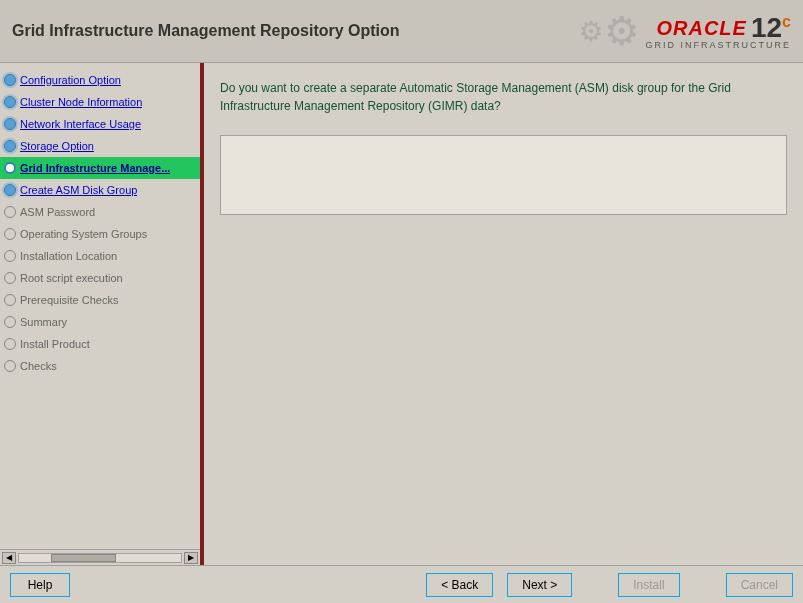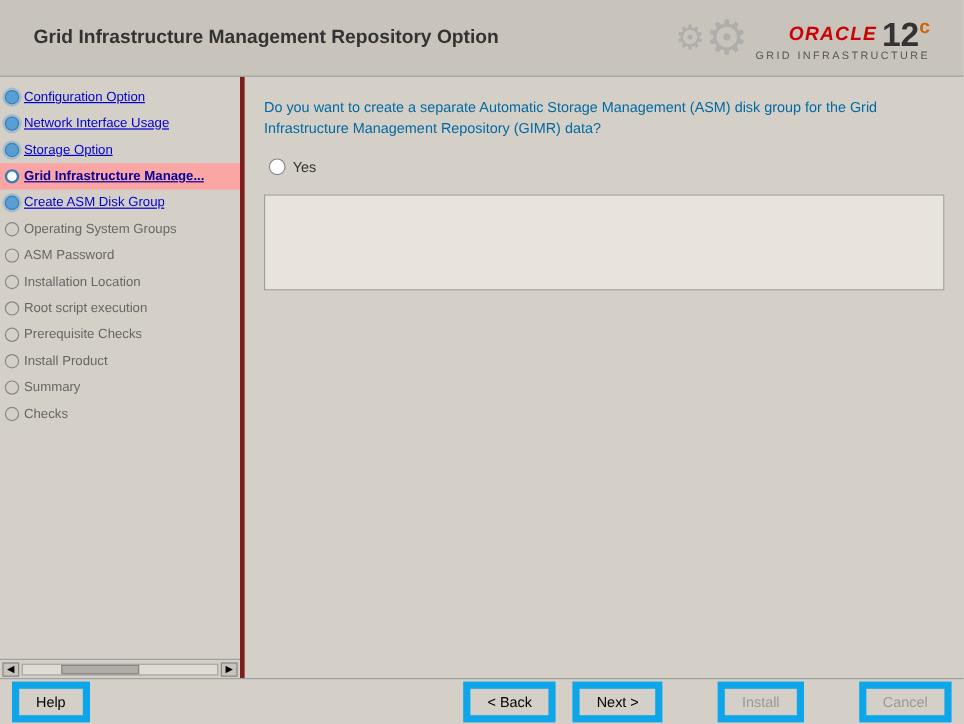--- a/index.html
+++ b/index.html
@@ -14,36 +14,36 @@
       flex-direction: column;
     }
 
     
     .header {
       background: #c8c4bc;
       border-bottom: 1px solid #a0a0a0;
       display: flex;
       align-items: center;
       justify-content: space-between;
-      padding: 8px 28px;
+      padding: 8px 12px;
       min-height: 60px;
     }
     .header-title {
       font-size: 16px;
       font-weight: bold;
       color: #333;
     }
     .oracle-logo {
       display: flex;
       align-items: center;
       gap: 6px;
     }
     .oracle-text {
       color: #cc0000;
-      font-size: 16px;
+      font-size: 20px;
       font-weight: bold;
       font-style: italic;
       letter-spacing: 1px;
     }
     .oracle-version {
       font-size: 28px;
       font-weight: bold;
       color: #333;
     }
     .oracle-version sup {
@@ -93,21 +93,21 @@
       padding: 6px 0;
     }
     .sidebar-item {
       display: flex;
       align-items: center;
       padding: 3px 6px 3px 4px;
       cursor: pointer;
       min-height: 22px;
     }
     .sidebar-item.active {
-      background: #fca5a5;
+      background: #22c55e;
     }
     .sidebar-item-dot {
       width: 12px;
       height: 12px;
       min-width: 12px;
       border-radius: 50%;
       border: 1px solid #888;
       background: #d4d0c8;
       margin-right: 4px;
       display: flex;
@@ -190,22 +190,22 @@
       padding: 16px;
       overflow: hidden;
     }
     .content-body {
       flex: 1;
       display: flex;
       flex-direction: column;
     }
     .content-question {
       font-size: 12px;
-      color: #0369a1;
-      margin-bottom: 16px;
+      color: #14532d;
+      margin-bottom: 4px;
       line-height: 1.5;
     }
     .radio-group {
       display: flex;
       flex-direction: column;
       gap: 8px;
       margin-left: 4px;
     }
     .radio-item {
       display: flex;
@@ -254,21 +254,21 @@
       display: flex;
       align-items: center;
       justify-content: space-between;
       padding: 6px 10px;
       height: 38px;
     }
     .footer-btn {
       padding: 4px 14px;
       font-size: 12px;
       background: #d4d0c8;
-      border: 6px solid #0ea5e9;
+      border: 1px solid #0ea5e9;
       cursor: pointer;
       min-width: 60px;
     }
     .footer-btn.disabled {
       color: #999;
       cursor: default;
       margin-left: 32px;
     }
     .footer-right {
       display: flex;
@@ -312,84 +312,84 @@
 <div class="main-container">
 
   <div class="sidebar">
     <div class="sidebar-list" id="sidebar-list">
     <div class="sidebar-item">
           <div class="sidebar-item-dot active-dot"></div>
           <span class="sidebar-item-label">Configuration Option</span>
         </div>
         <div class="sidebar-item">
           <div class="sidebar-item-dot active-dot"></div>
+          <span class="sidebar-item-label">Cluster Node Information</span>
+        </div>
+        <div class="sidebar-item">
+          <div class="sidebar-item-dot active-dot"></div>
           <span class="sidebar-item-label">Network Interface Usage</span>
         </div>
         <div class="sidebar-item">
           <div class="sidebar-item-dot active-dot"></div>
           <span class="sidebar-item-label">Storage Option</span>
         </div>
         <div class="sidebar-item active">
           <div class="sidebar-item-dot current-dot"></div>
           <span class="sidebar-item-label current-label">Grid Infrastructure Manage...</span>
         </div>
         <div class="sidebar-item">
           <div class="sidebar-item-dot active-dot"></div>
           <span class="sidebar-item-label">Create ASM Disk Group</span>
         </div>
         <div class="sidebar-item">
           <div class="sidebar-item-dot done-dot"></div>
+          <span class="sidebar-item-label inactive-label">ASM Password</span>
+        </div>
+        <div class="sidebar-item">
+          <div class="sidebar-item-dot done-dot"></div>
           <span class="sidebar-item-label inactive-label">Operating System Groups</span>
         </div>
         <div class="sidebar-item">
           <div class="sidebar-item-dot done-dot"></div>
-          <span class="sidebar-item-label inactive-label">ASM Password</span>
-        </div>
-        <div class="sidebar-item">
-          <div class="sidebar-item-dot done-dot"></div>
           <span class="sidebar-item-label inactive-label">Installation Location</span>
         </div>
         <div class="sidebar-item">
           <div class="sidebar-item-dot done-dot"></div>
           <span class="sidebar-item-label inactive-label">Root script execution</span>
         </div>
         <div class="sidebar-item">
           <div class="sidebar-item-dot done-dot"></div>
           <span class="sidebar-item-label inactive-label">Prerequisite Checks</span>
         </div>
         <div class="sidebar-item">
           <div class="sidebar-item-dot done-dot"></div>
+          <span class="sidebar-item-label inactive-label">Summary</span>
+        </div>
+        <div class="sidebar-item">
+          <div class="sidebar-item-dot done-dot"></div>
           <span class="sidebar-item-label inactive-label">Install Product</span>
-        </div>
-        <div class="sidebar-item">
-          <div class="sidebar-item-dot done-dot"></div>
-          <span class="sidebar-item-label inactive-label">Summary</span>
         </div>
         <div class="sidebar-item">
           <div class="sidebar-item-dot done-dot"></div>
           <span class="sidebar-item-label inactive-label">Checks</span>
         </div>
       </div>
     <div class="sidebar-scrollbar">
       <div class="scroll-arrow">◀</div>
       <div class="scroll-track">
         <div class="scroll-thumb"></div>
       </div>
       <div class="scroll-arrow">▶</div>
     </div>
   </div>
 
   <div class="content">
     <div class="content-body">
       <div class="content-question">Do you want to create a separate Automatic Storage Management (ASM) disk group for the Grid Infrastructure Management Repository (GIMR) data?</div>
       <div class="radio-group">
-        <label class="radio-item">
-          <div class="radio-circle"></div>
-          <span class="radio-label">Yes</span>
-        </label>
       </div>
       <div class="content-textarea"></div>
     </div>
   </div>
 
 </div>
 
 <div class="footer">
   <button class="footer-btn">Help</button>
   <div class="footer-right">

